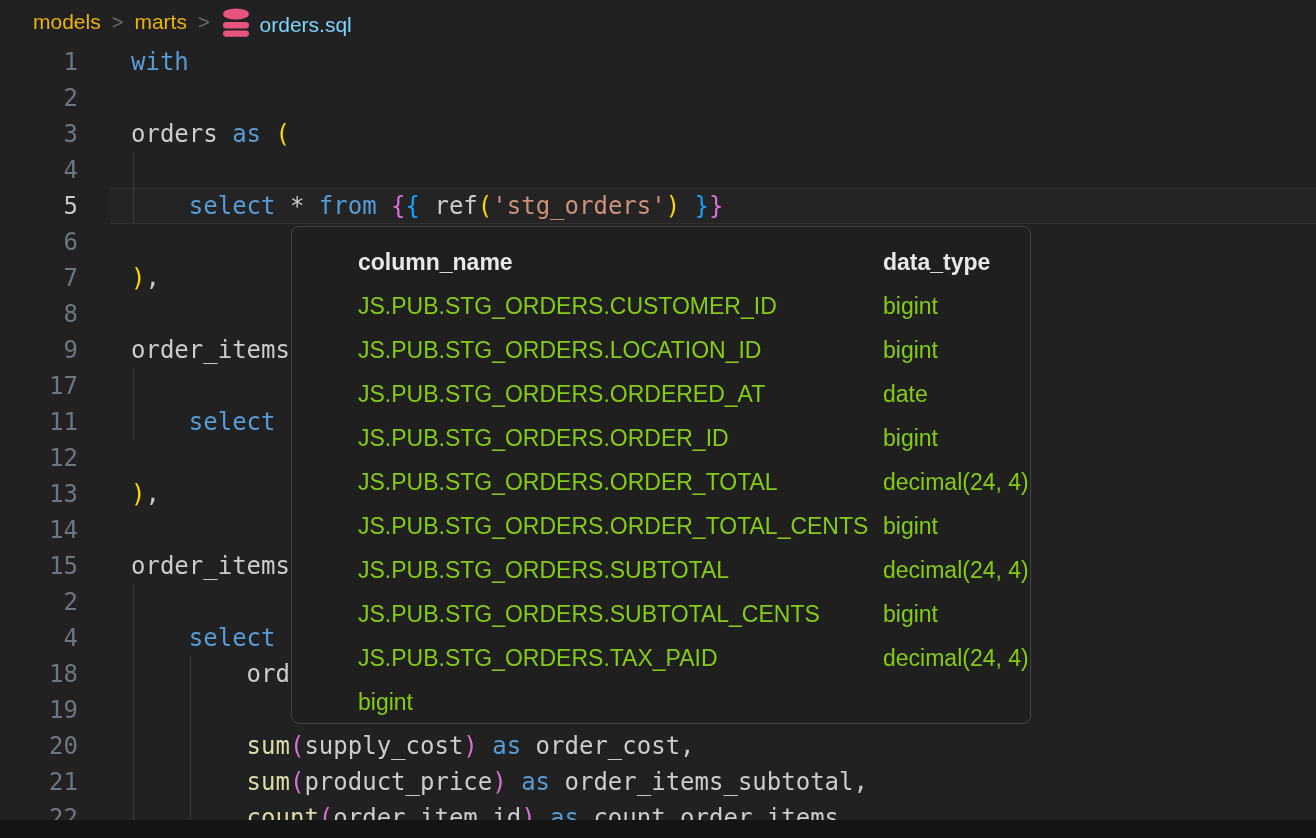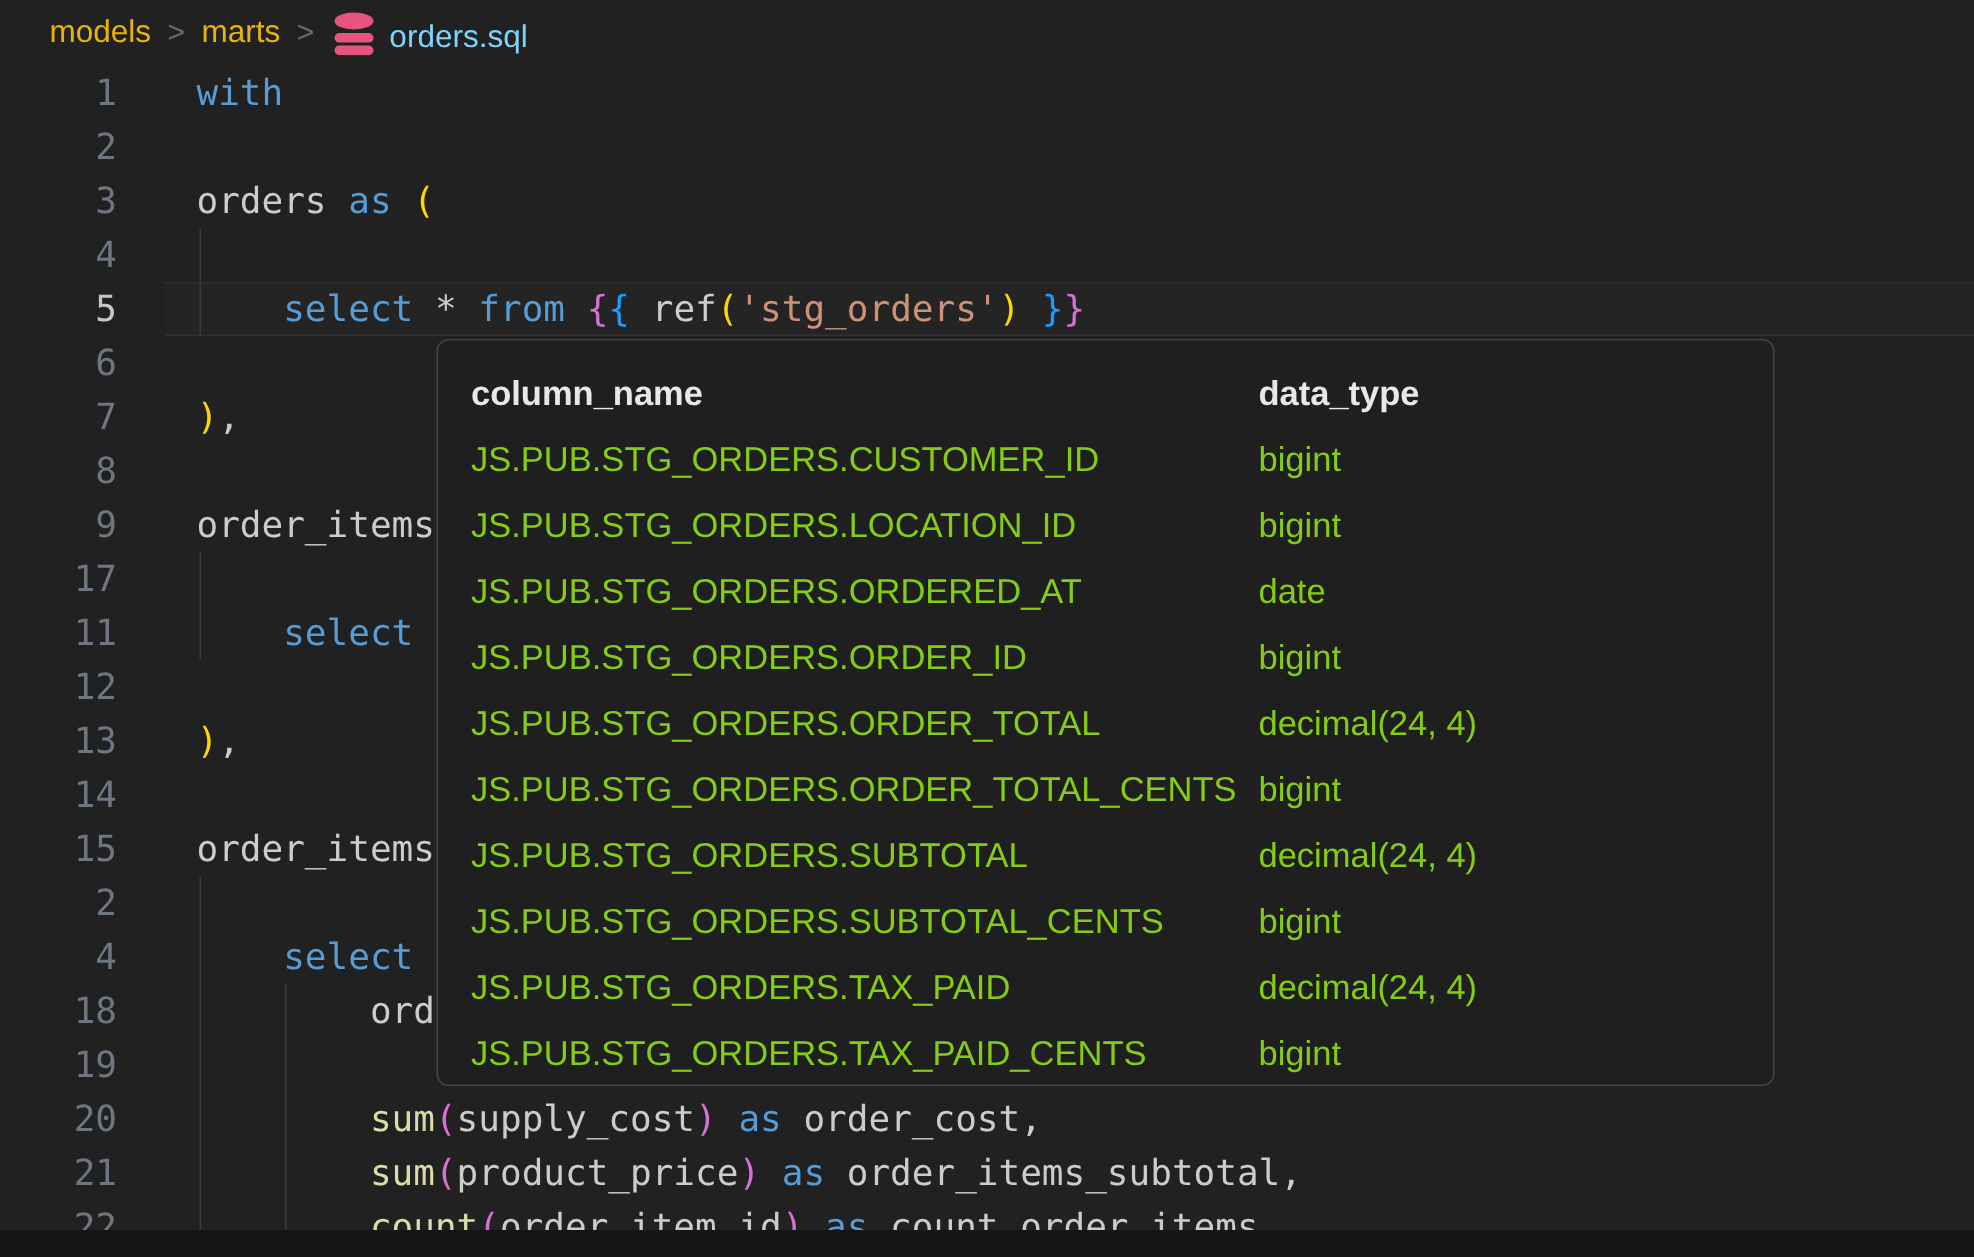--- a/index.html
+++ b/index.html
@@ -58,27 +58,28 @@
   .tk-fn  { color: var(--function, #dcdcaa); }
   .tk-str { color: var(--string, #ce9178); }
   .tk-b1  { color: var(--bracket-level1, #ffd700); }
   .tk-b2  { color: var(--bracket-level2, #d670d6); }
   .tk-b3  { color: var(--bracket-level3, #179fff); }
 
   
   .hover {
     position: absolute;
     left: 291px; top: 226px;
-    width: 892px; height: 498px;
+    width: 740px; height: 498px;
     background: var(--hover-background, #1f1f1f);
     border: 1px solid var(--hover-border, #454545);
     border-radius: 8px;
     padding-top: 13px;
     z-index: 5;
     overflow: hidden;
+    padding-left: 44px;
   }
   .hrow {
     display: grid;
     grid-template-columns: 525px 1fr;
     height: 44px;
     line-height: 44px;
     padding-left: 22px;
     font-size: 23px;
     color: #84cc16;
     white-space: nowrap;
@@ -256,21 +257,20 @@
         </div>
         <div class="hrow">
           <div class="hcell">JS.PUB.STG_ORDERS.SUBTOTAL_CENTS</div>
           <div class="hcell">bigint</div>
         </div>
         <div class="hrow">
           <div class="hcell">JS.PUB.STG_ORDERS.TAX_PAID</div>
           <div class="hcell">decimal(24, 4)</div>
         </div>
         <div class="hrow">
-          <div class="hcell">JS.PUB.STG_ORDERS.TAX_PAID_CENTS</div>
           <div class="hcell">bigint</div>
         </div>
       </div>
   </div>
 
   <div class="bottom-band"></div>
 
 </div>
 
 </body></html>

